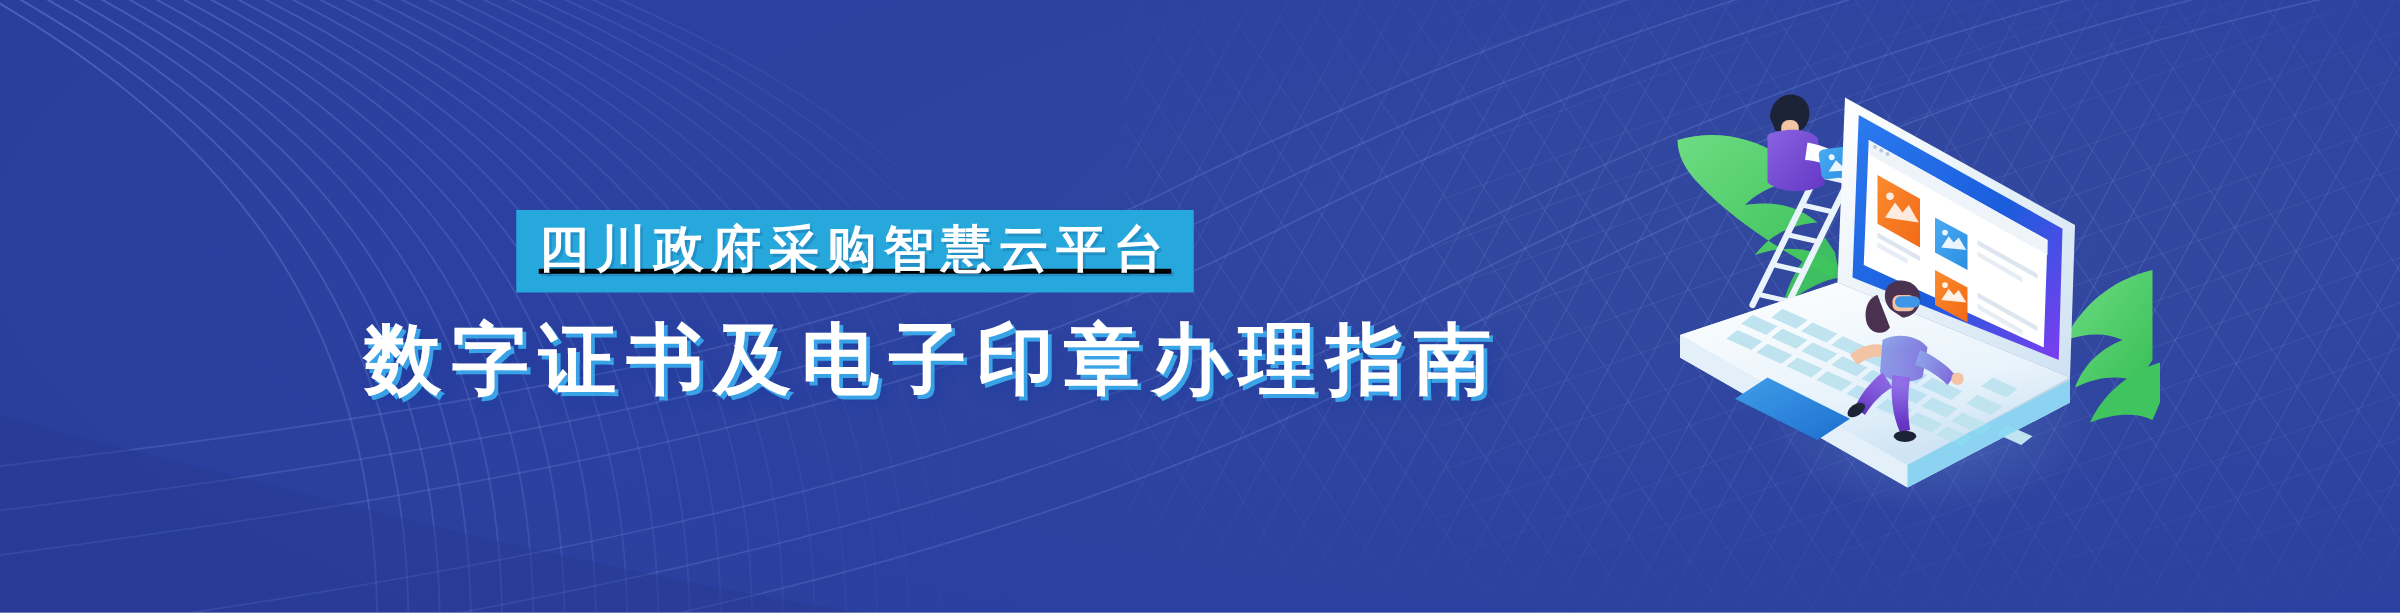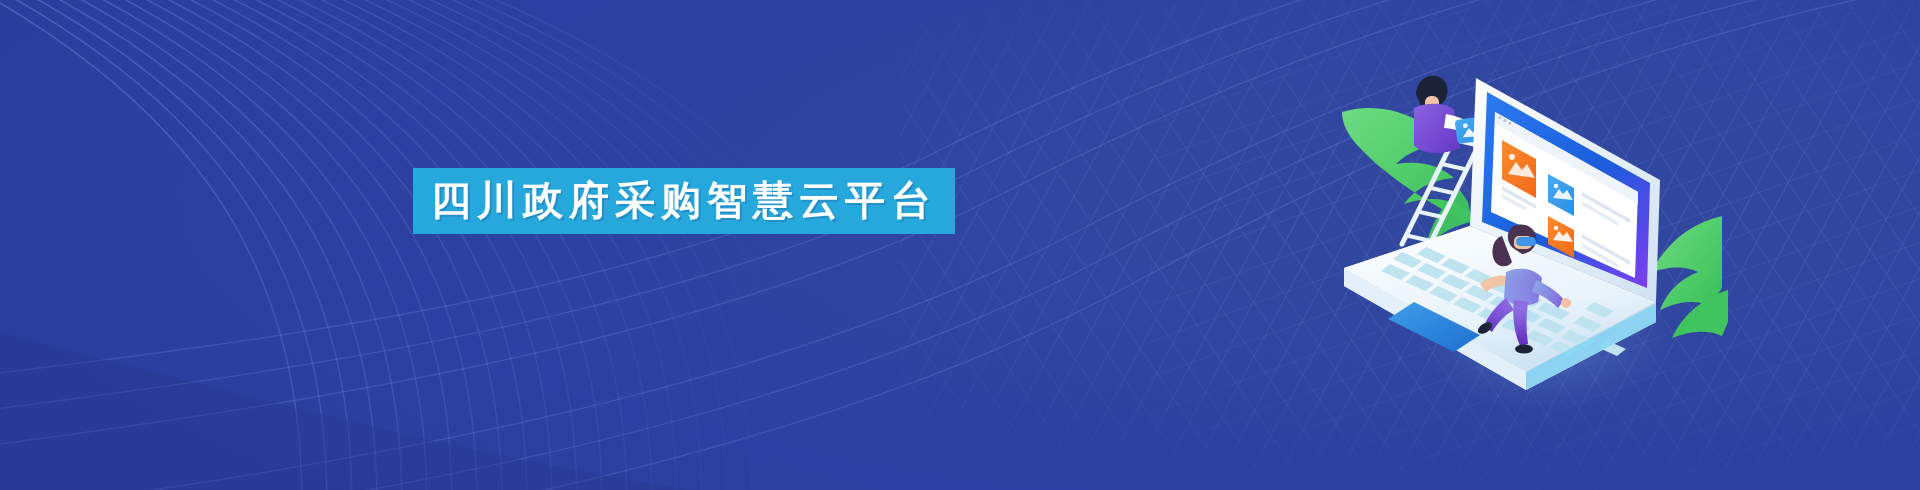--- a/index.html
+++ b/index.html
@@ -25,20 +25,21 @@
   .text-block{
     position:absolute;
     left:413px; top:168px;
     width:730px;
   }
   .badge{
     display:inline-block;
     background:#27a8dd;
     padding:8px 18px 10px 18px;
     line-height:1;
+    text-decoration:underline;
   }
   .badge-text{
     display:block;
     color:#ffffff;
     font-size:40px;
     font-weight:bold;
     letter-spacing:6px;
     line-height:48px;
     white-space:nowrap;
     text-shadow:2px 2px 0 rgba(20,70,130,.25);
@@ -146,20 +147,21 @@
       <path d="M-60,380 C 278,340 664,292 956,142 C 1216,16 1498,-86 1990,-148"></path>
     </g>
 
     <path d="M-10,330 C 260,400 520,470 760,500 L -10,500 Z" fill="#24368c" opacity="0.35"></path>
   </svg>
 
   <div class="text-block">
     <div class="badge">
       <span class="badge-text">四川政府采购智慧云平台</span>
     </div>
+    <div class="headline">数字证书及电子印章办理指南</div>
   </div>
 
   <div class="illus">
     <svg viewBox="0 0 400 400" xmlns="http://www.w3.org/2000/svg">
       <defs>
         <linearGradient id="screenG" x1="0" y1="0" x2="1" y2="1">
           <stop offset="0%" stop-color="#2b7bf0"></stop>
           <stop offset="55%" stop-color="#1a5ddc"></stop>
           <stop offset="100%" stop-color="#7d3df0"></stop>
         </linearGradient>

